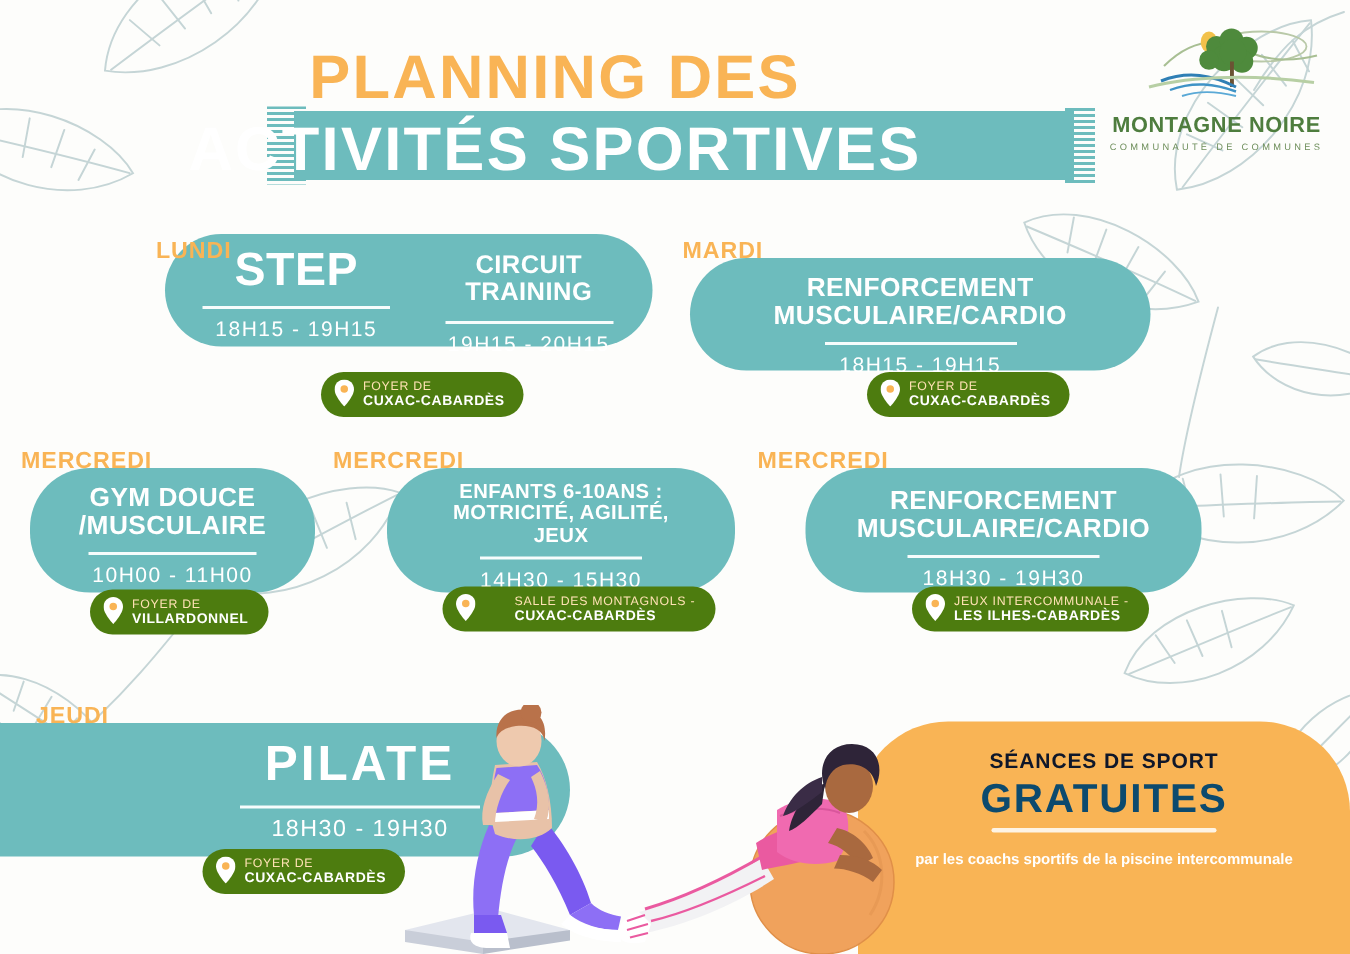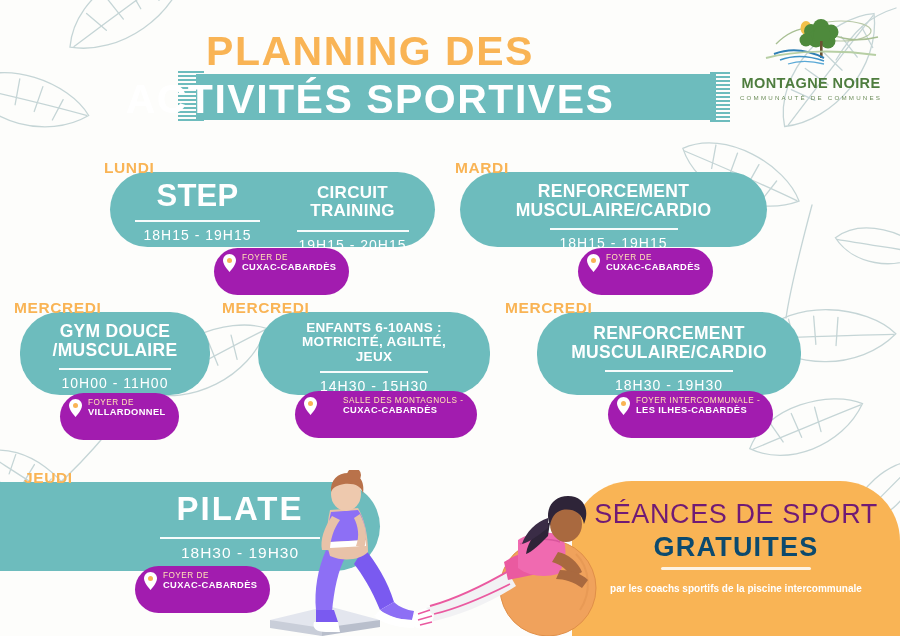--- a/index.html
+++ b/index.html
@@ -151,25 +151,25 @@
     color: #ffffff;
     font-size: 14px;
     letter-spacing: 1px;
     text-align: center;
     white-space: nowrap;
   }
 
   
   .pill {
     position: absolute;
-    background: #a21caf;
+    background: #4d7c0f;
     border-radius: 999px;
     display: flex;
-    align-items: center;
-    padding: 5px 13px 22px 9px;
+    align-items: flex-start;
+    padding: 5px 13px 5px 9px;
     z-index: 8;
   }
   .pin {
     flex: 0 0 auto;
     width: 13px; height: 18px;
     margin-right: 6px;
   }
   .pill-text { line-height: 1.12; }
   .pill-line1 {
     color: #ffe2b4;
@@ -194,23 +194,23 @@
     height: 155px;
     background: #f9b455;
     border-top-left-radius: 60px;
     border-top-right-radius: 60px;
     z-index: 4;
     text-align: center;
     padding-top: 18px;
     box-sizing: border-box;
   }
   .promo-l1 {
-    color: #701a75;
-    font-size: 27px;
-    font-weight: normal;
+    color: #0f172a;
+    font-size: 14px;
+    font-weight: bold;
     letter-spacing: 0.6px;
   }
   .promo-l2 {
     color: #0c4a6e;
     font-size: 27px;
     font-weight: bold;
     letter-spacing: 1.2px;
     margin-top: 2px;
   }
   .promo-underline {
@@ -318,21 +318,21 @@
       <path d="M38,40 C56,33 72,36 88,44" fill="none" stroke="#2f7fb5" stroke-width="2"></path>
       <path d="M44,46 C60,40 74,42 88,47" fill="none" stroke="#3f93c6" stroke-width="1.6"></path>
       <path d="M52,50 C64,46 76,47 88,50" fill="none" stroke="#5aa9d6" stroke-width="1.3"></path>
       <path d="M30,44 C60,36 104,36 140,41" fill="none" stroke="#b7cfa4" stroke-width="2"></path>
     </svg>
     <div class="logo-name">MONTAGNE NOIRE</div>
     <div class="logo-sub">COMMUNAUTÉ DE COMMUNES</div>
   </div>
 
   <div class="daylabel" style="left:104px; top:159px;">LUNDI</div>
-  <div class="card" style="left:110px; top:172px; width:325px; height:75px; border-radius:40px 40px 40px 40px;">
+  <div class="card" style="left:110px; top:156px; width:325px; height:75px; border-radius:40px 40px 40px 40px;">
     <div class="slots">
       <div class="slot" style="width:160px; padding-top:8px;">
         <div class="act-name" style="font-size:31px;">STEP</div>
         <div class="rule" style="width:125px;"></div>
         <div class="act-time">18H15 - 19H15</div>
       </div>
       <div class="slot" style="width:150px; padding-top:12px;">
         <div class="act-name" style="font-size:17px; max-width:110px;">CIRCUIT TRAINING</div>
         <div class="rule" style="width:112px; margin-top:10px;"></div>
         <div class="act-time">19H15 - 20H15</div>
@@ -422,21 +422,21 @@
         <div class="act-time">18H30 - 19H30</div>
       </div>
     </div>
   </div>
   <div class="pill" style="left:608px; top:391px;">
     <svg class="pin" viewBox="0 0 13 18">
       <path d="M6.5,0 C2.9,0 0,2.9 0,6.5 C0,11.2 6.5,18 6.5,18 C6.5,18 13,11.2 13,6.5 C13,2.9 10.1,0 6.5,0 Z" fill="#ffffff"></path>
       <circle cx="6.5" cy="6.4" r="2.5" fill="#f9b455"></circle>
     </svg>
     <div class="pill-text">
-      <div class="pill-line1">FOYER INTERCOMMUNALE -</div>
+      <div class="pill-line1">JEUX INTERCOMMUNALE -</div>
       <div class="pill-line2">LES ILHES-CABARDÈS</div>
     </div>
   </div>
 
   <div class="daylabel" style="left:24px; top:469px;">JEUDI</div>
   <div class="card" style="left:-40px; top:482px; width:420px; height:89px; border-radius:0 46px 46px 0;">
     <div class="slots" style="justify-content:flex-end;">
       <div class="slot" style="width:280px; padding-top:10px;">
         <div class="act-name" style="font-size:33px; letter-spacing:2px;">PILATE</div>
         <div class="rule" style="width:160px; margin-top:10px;"></div>

